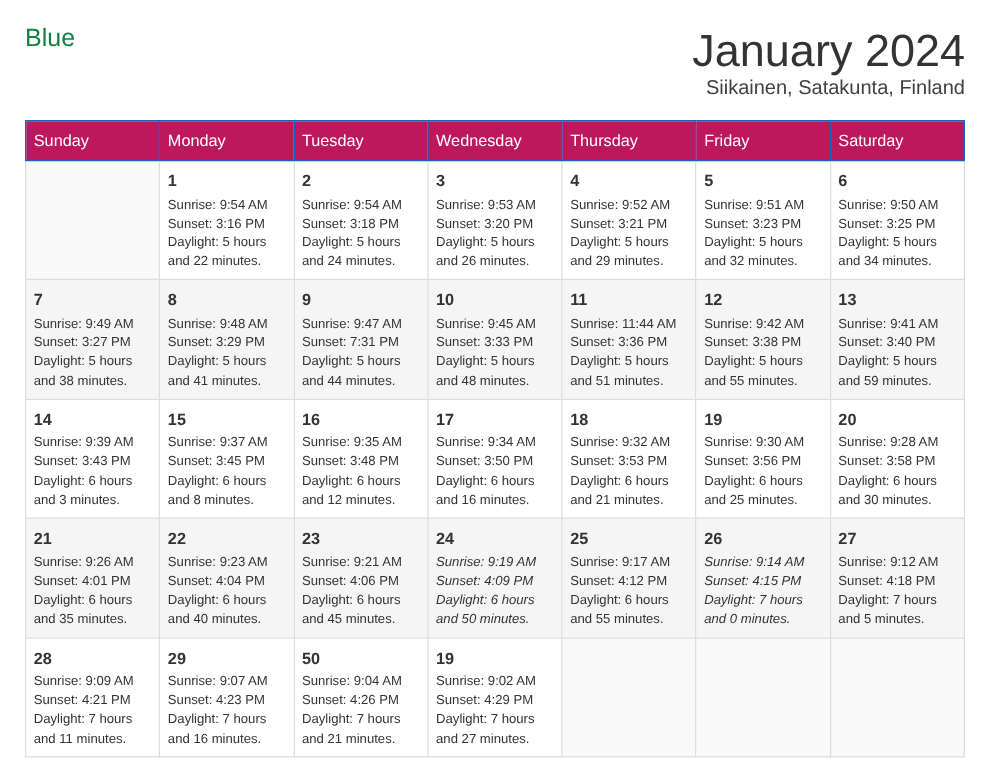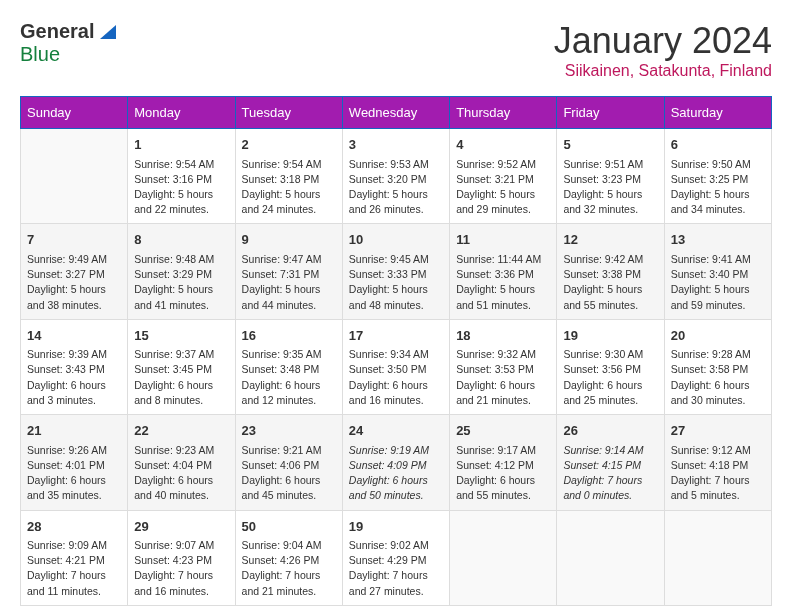--- a/index.html
+++ b/index.html
@@ -24,29 +24,29 @@
     .title-area {
       text-align: right;
     }
     .month-title {
       font-size: 36px;
       font-weight: normal;
       color: #333;
     }
     .subtitle {
       font-size: 16px;
-      color: #be185d;
+      color: #404040;
     }
     table {
       width: 100%;
       border-collapse: collapse;
       font-size: 11px;
     }
     thead tr {
-      background-color: #a21caf;
+      background-color: #be185d;
       color: #fff;
     }
     thead th {
       padding: 8px 6px;
       text-align: left;
       font-size: 13px;
       font-weight: normal;
       border: 1px solid #1565C0;
     }
     tbody tr {
@@ -94,26 +94,20 @@
       font-size: 20px;
       font-weight: normal;
       color: #15803d;
     }
   </style>
 </head>
 <body>
 
 <div class="header-area">
   <div class="logo">
-    <div class="logo-wrapper">
-      <span class="logo-general">General</span>
-      <svg width="20" height="20" viewBox="0 0 20 20" style="margin-left:2px; vertical-align:middle; position:relative; top:-1px;">
-        <polygon points="4,18 20,18 20,4" fill="#1565C0"></polygon>
-      </svg>
-    </div>
     <div>
       <span class="logo-blue-text">Blue</span>
     </div>
   </div>
   <div class="title-area">
     <div class="month-title">January 2024</div>
     <div class="subtitle">Siikainen, Satakunta, Finland</div>
   </div>
 </div>
 

